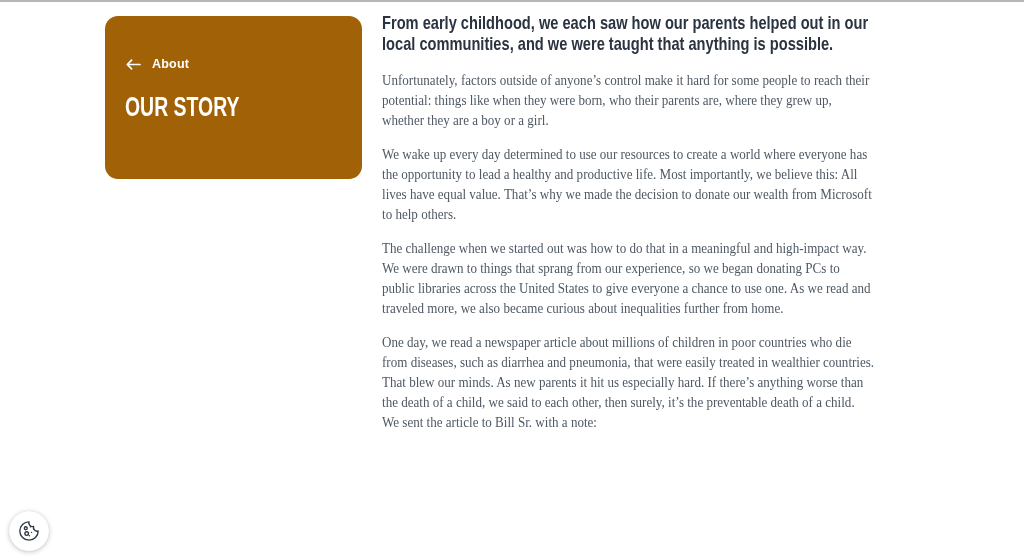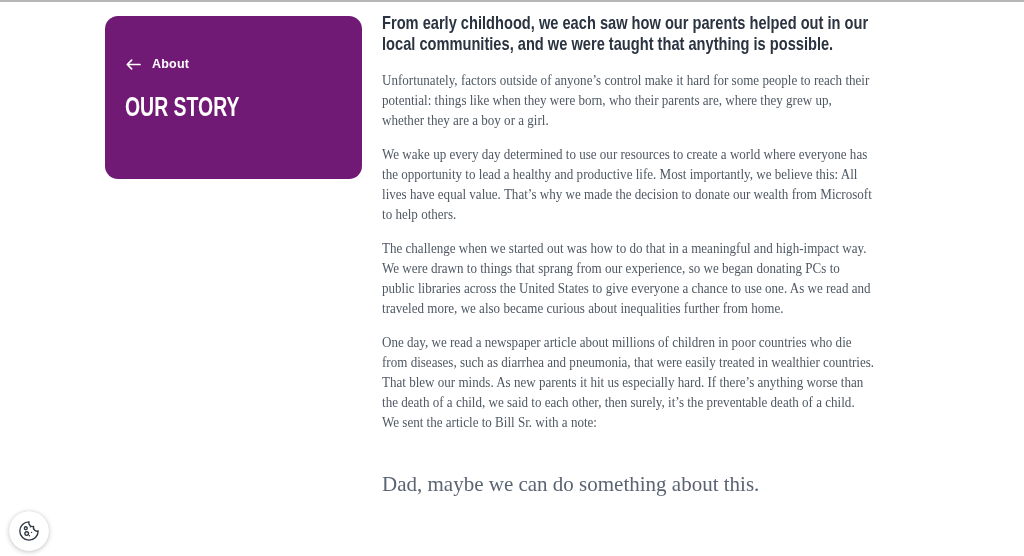--- a/index.html
+++ b/index.html
@@ -13,21 +13,21 @@
   .top-border {
     position: absolute; top: 0; left: 0;
     width: 1024px; height: 2px;
     background: #b6b6b6;
   }
   
   .hero-card {
     position: absolute;
     left: 105px; top: 16px;
     width: 257px; height: 163px;
-    background: #701a75;
+    background: #a16207;
     border-radius: 13px;
     color: #ffffff;
   }
   .back-link {
     position: absolute;
     left: 21px; top: 41px;
     display: flex; align-items: center;
     gap: 11px;
     cursor: pointer;
     text-decoration: none;
@@ -113,21 +113,20 @@
   </a>
   <h1 class="hero-title">OUR STORY</h1>
 </div>
 
 <div class="article">
   <h2 class="article-intro">From early childhood, we each saw how our parents helped out in our local communities, and we were taught that anything is possible.</h2>
   <p class="body-par">Unfortunately, factors outside of anyone’s control make it hard for some people to reach their potential: things like when they were born, who their parents are, where they grew up, whether they are a boy or a girl.</p>
   <p class="body-par">We wake up every day determined to use our resources to create a world where everyone has the opportunity to lead a healthy and productive life. Most importantly, we believe this: All lives have equal value. That’s why we made the decision to donate our wealth from Microsoft to help others.</p>
   <p class="body-par">The challenge when we started out was how to do that in a meaningful and high-impact way. We were drawn to things that sprang from our experience, so we began donating PCs to public libraries across the United States to give everyone a chance to use one. As we read and traveled more, we also became curious about inequalities further from home.</p>
   <p class="body-par">One day, we read a newspaper article about millions of children in poor countries who die from diseases, such as diarrhea and pneumonia, that were easily treated in wealthier countries. That blew our minds. As new parents it hit us especially hard. If there’s anything worse than the death of a child, we said to each other, then surely, it’s the preventable death of a child. We sent the article to Bill Sr. with a note:</p>
-  <div class="pull-quote">Dad, maybe we can do something about this.</div>
 </div>
 
 <button class="cookie-btn">
   <span style="display:flex;">
     <svg width="22" height="22" viewBox="0 0 24 24" fill="none" stroke="#2f3944" stroke-width="1.5" stroke-linecap="round" stroke-linejoin="round">
       <path d="M12 2a10 10 0 1 0 10 10 4 4 0 0 1-5-5 4 4 0 0 1-5-5Z"></path>
       <circle cx="8.5" cy="9" r="1.6"></circle>
       <circle cx="9.5" cy="14.8" r="2"></circle>
       <path d="M13.5 7.5v.01"></path>
       <path d="M14.8 13.5v.01"></path>

